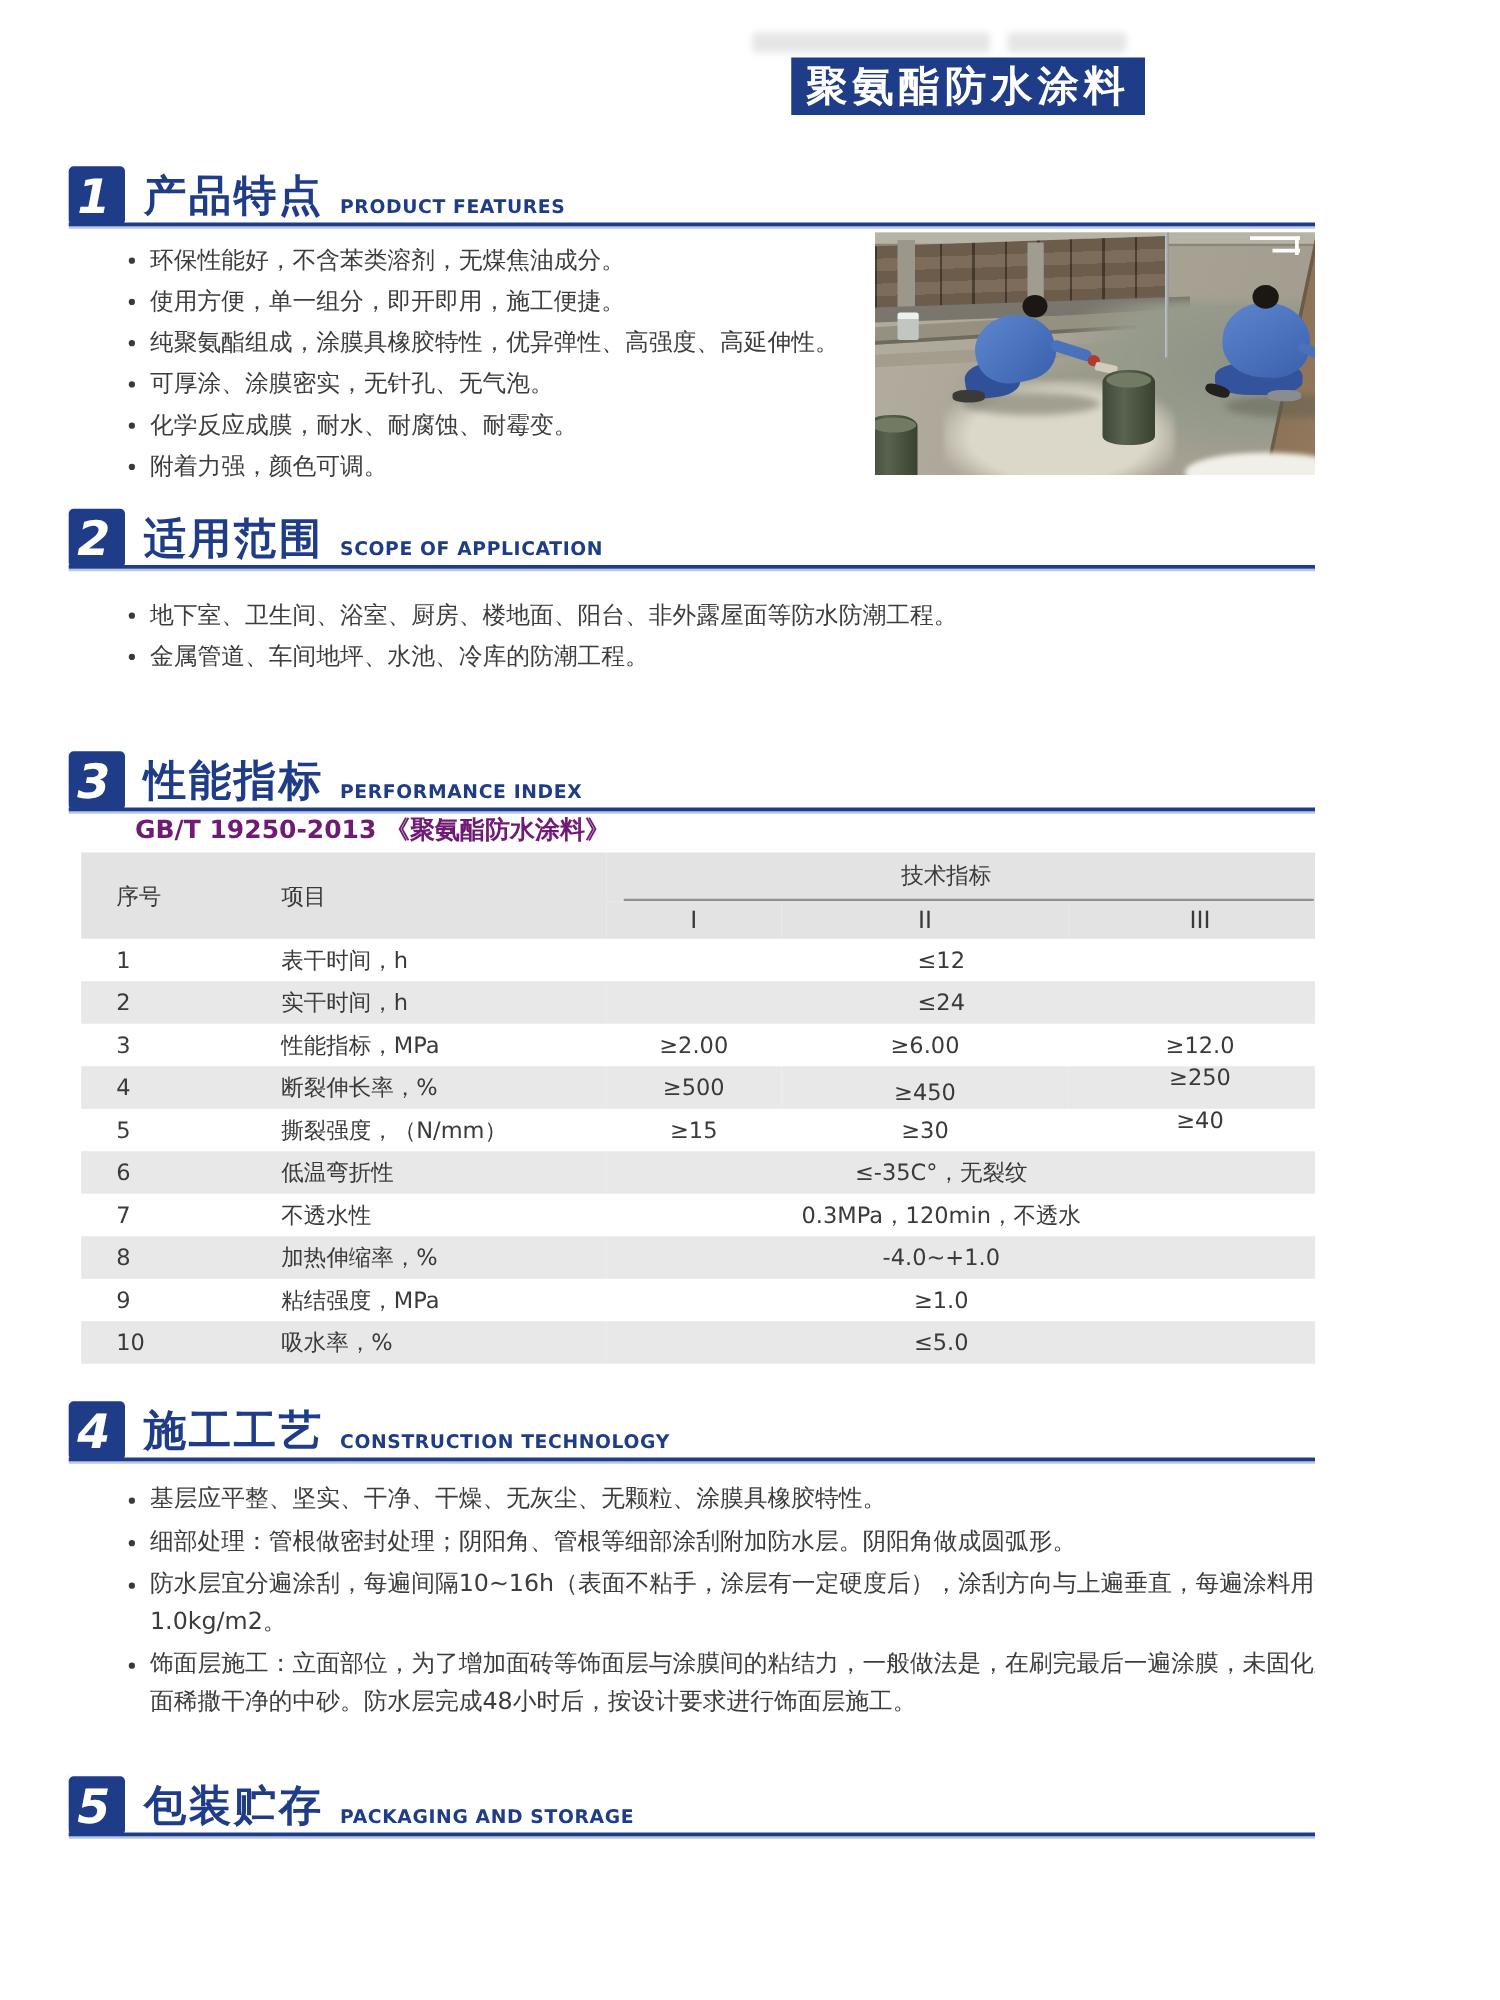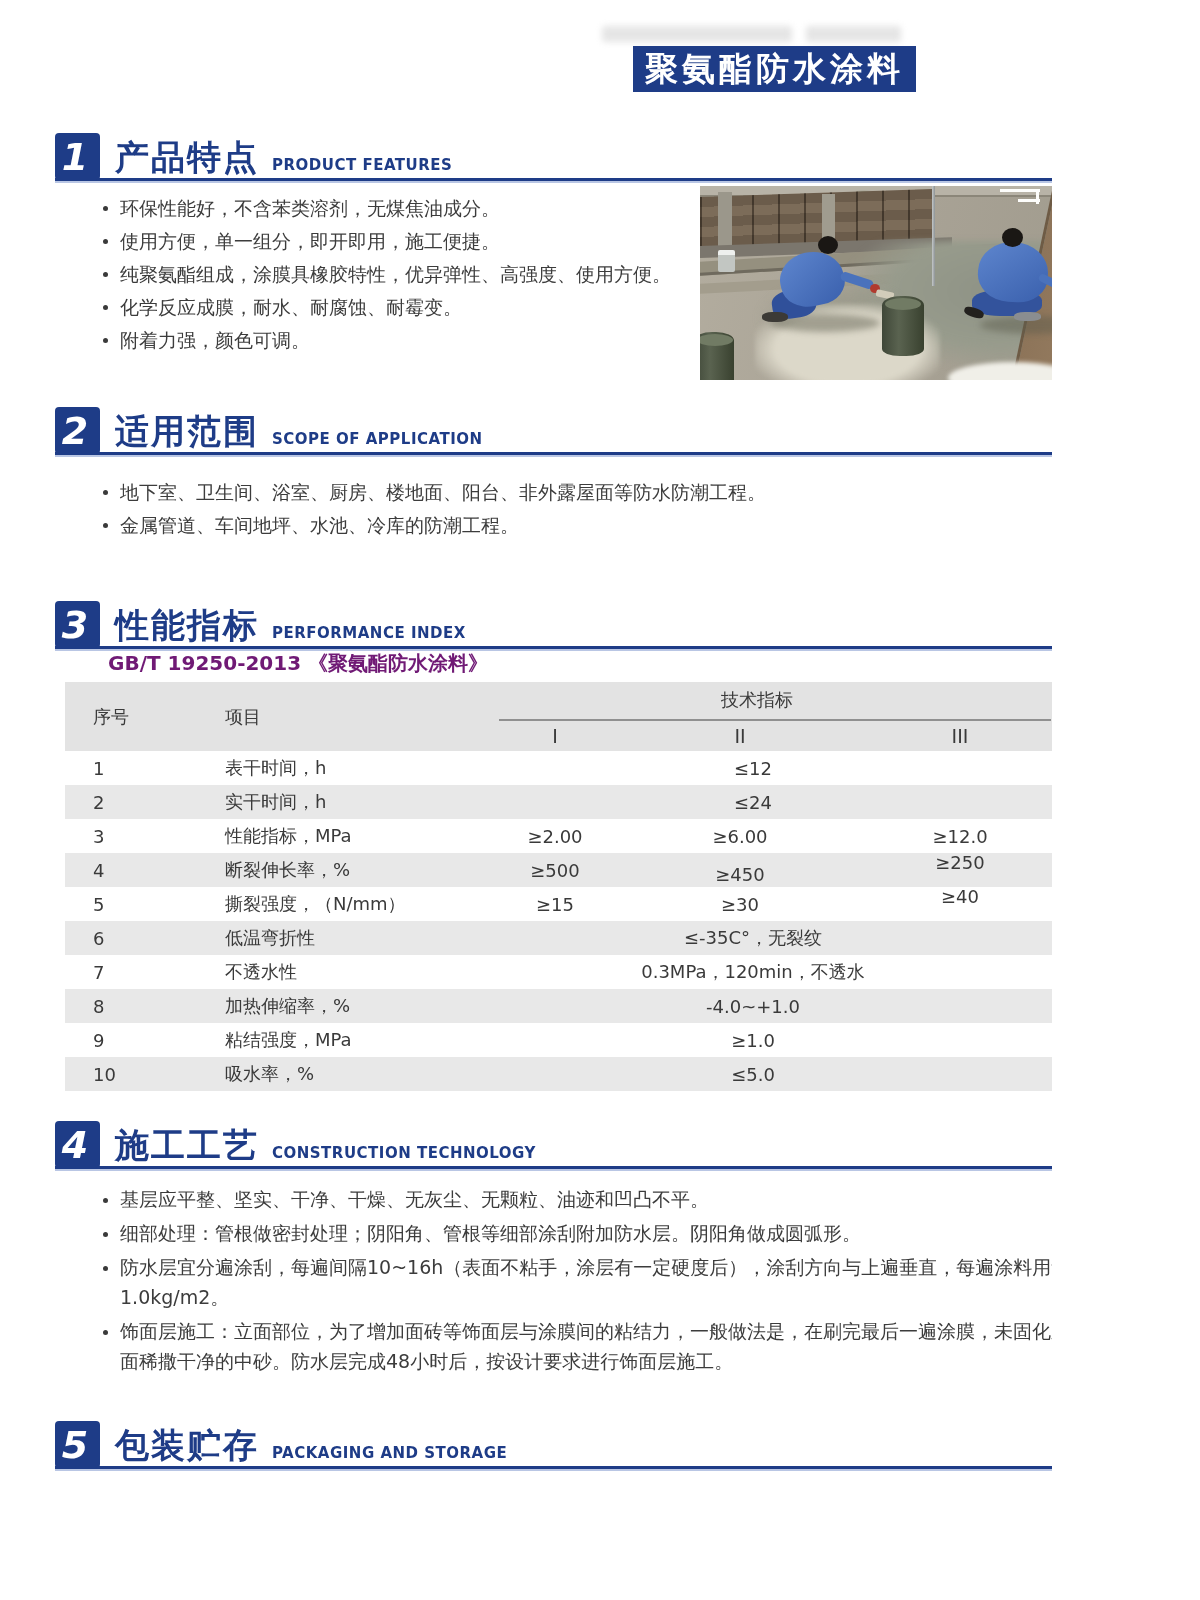--- a/index.html
+++ b/index.html
@@ -143,21 +143,25 @@
     <div class="bullet">
         <span class="dot"></span>
         <span class="b-text">环保性能好，不含苯类溶剂，无煤焦油成分。</span>
       </div>
     <div class="bullet">
         <span class="dot"></span>
         <span class="b-text">使用方便，单一组分，即开即用，施工便捷。</span>
       </div>
     <div class="bullet">
         <span class="dot"></span>
-        <span class="b-text">纯聚氨酯组成，涂膜具橡胶特性，优异弹性、高强度、使用方便。</span>
+        <span class="b-text">纯聚氨酯组成，涂膜具橡胶特性，优异弹性、高强度、高延伸性。</span>
+      </div>
+    <div class="bullet">
+        <span class="dot"></span>
+        <span class="b-text">可厚涂、涂膜密实，无针孔、无气泡。</span>
       </div>
     <div class="bullet">
         <span class="dot"></span>
         <span class="b-text">化学反应成膜，耐水、耐腐蚀、耐霉变。</span>
       </div>
     <div class="bullet">
         <span class="dot"></span>
         <span class="b-text">附着力强，颜色可调。</span>
       </div>
   </div>
@@ -317,21 +321,21 @@
   </table>
 
   <div class="sec-head w2" style="top:1117px;">
     <div class="sec-num">4</div>
     <div class="sec-title">施工工艺</div>
     <div class="sec-sub">CONSTRUCTION TECHNOLOGY</div>
   </div>
   <div class="bullets b4" style="left:103px; top:1184px; width:1078px;">
     <div class="bullet">
         <span class="dot"></span>
-        <span class="b-text">基层应平整、坚实、干净、干燥、无灰尘、无颗粒、油迹和凹凸不平。</span>
+        <span class="b-text">基层应平整、坚实、干净、干燥、无灰尘、无颗粒、涂膜具橡胶特性。</span>
       </div>
     <div class="bullet">
         <span class="dot"></span>
         <span class="b-text">细部处理：管根做密封处理；阴阳角、管根等细部涂刮附加防水层。阴阳角做成圆弧形。</span>
       </div>
     <div class="bullet">
         <span class="dot"></span>
         <span class="b-text">防水层宜分遍涂刮，每遍间隔10~16h（表面不粘手，涂层有一定硬度后），涂刮方向与上遍垂直，每遍涂料用量 0.5-1.0kg/m2。</span>
       </div>
     <div class="bullet">

